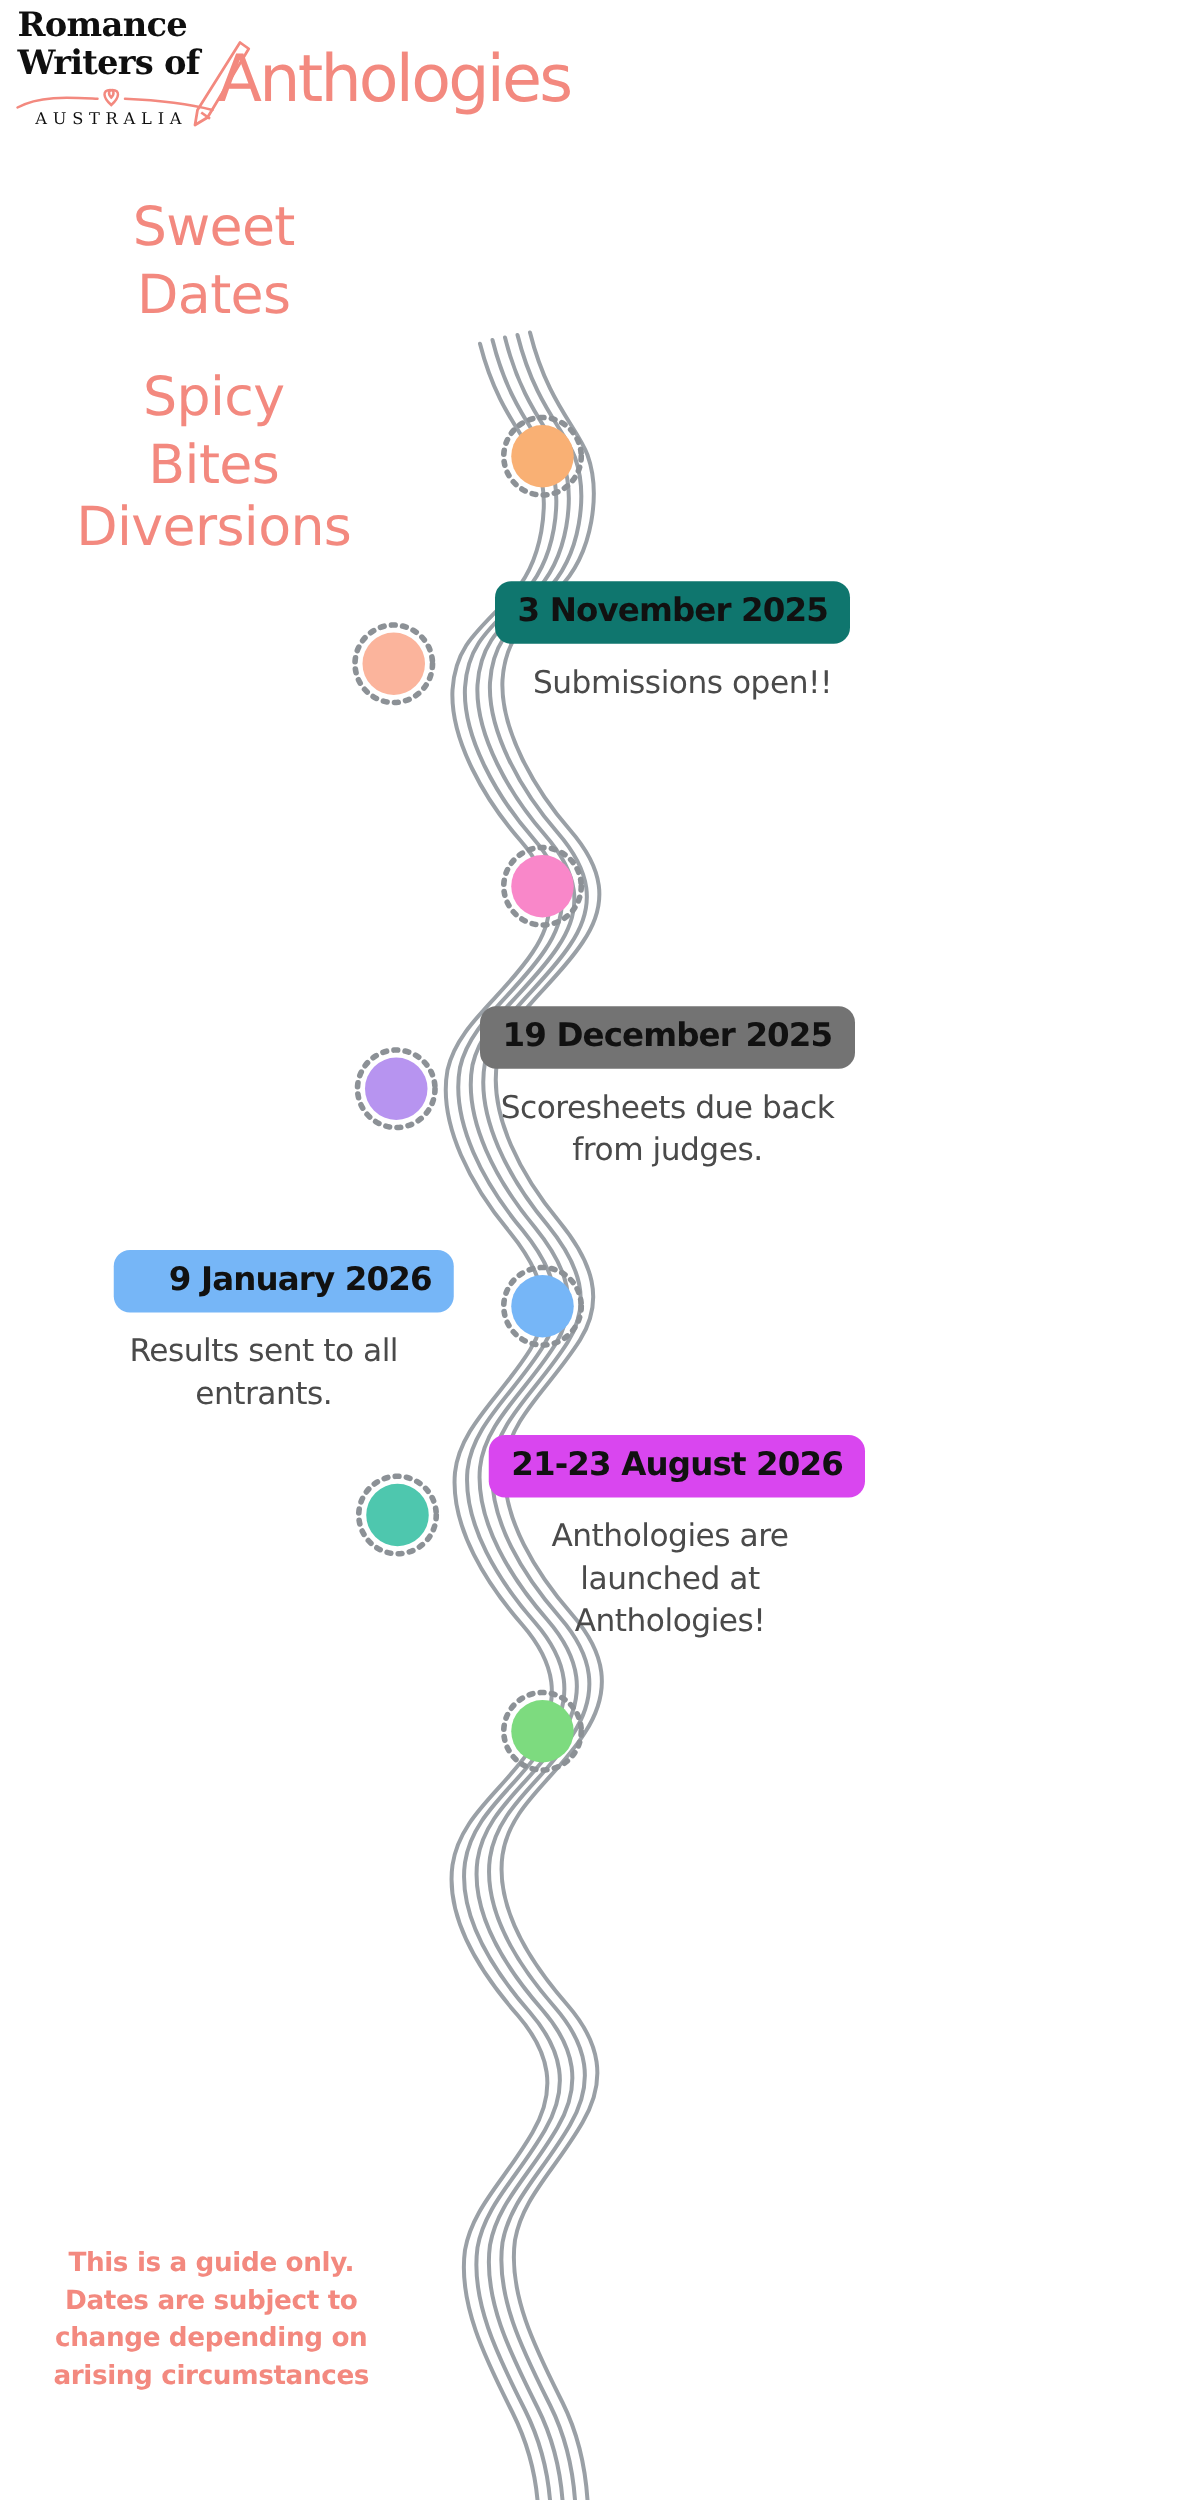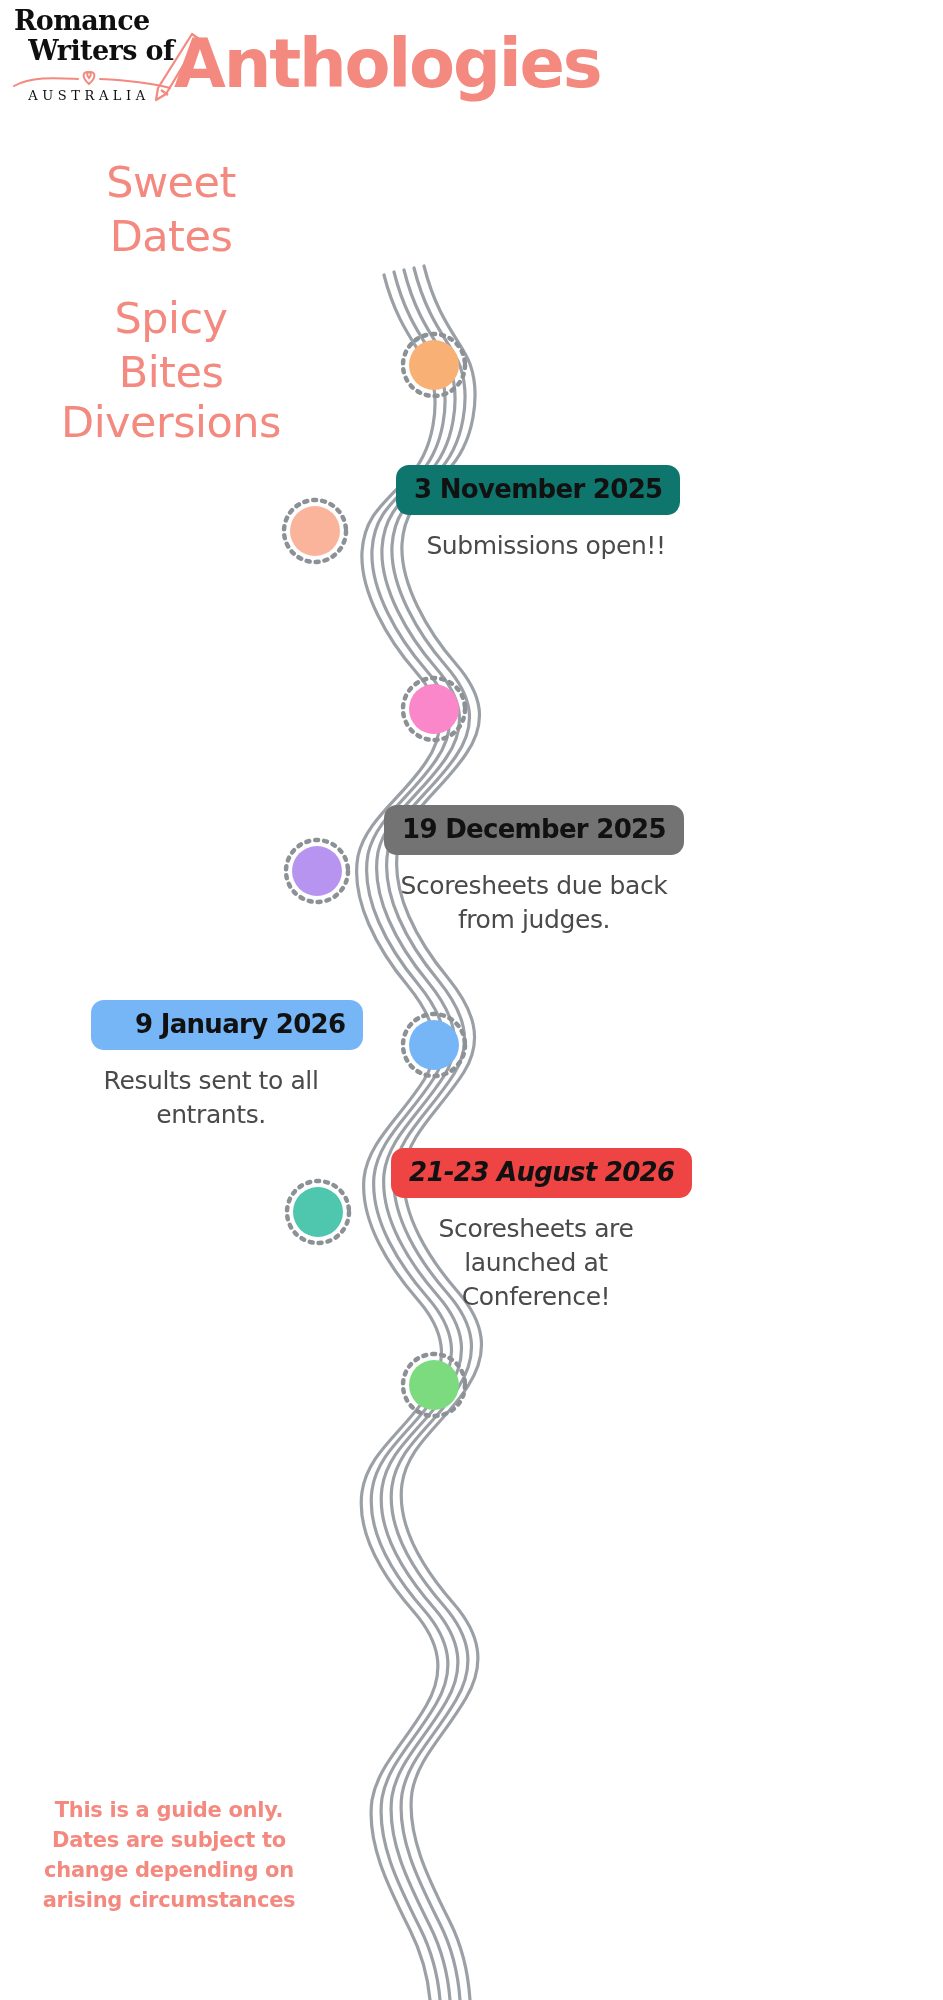--- a/index.html
+++ b/index.html
@@ -18,34 +18,34 @@
   .logo-l1{
     position:absolute;left:0;top:2px;width:160px;
     font-family:"DejaVu Serif", serif;
     font-weight:700;font-size:27px;letter-spacing:-0.6px;
     color:#0f0f0f;line-height:30px;text-align:left;
   }
   .logo-l2{
     position:absolute;left:0;top:32px;width:160px;
     font-family:"DejaVu Serif", serif;
     font-weight:700;font-size:27px;letter-spacing:-0.6px;
-    color:#0f0f0f;line-height:30px;text-align:right;
+    color:#0f0f0f;line-height:30px;text-align:left;
   }
   .logo-swoosh{position:absolute;left:-2px;top:60px;width:168px;height:28px;}
   .logo-l3{
     position:absolute;left:0;top:84px;width:150px;
     font-family:"DejaVu Serif", serif;
     font-weight:400;font-size:13px;letter-spacing:4.6px;
     color:#0f0f0f;text-align:center;
   }
   .pencil{position:absolute;left:140px;top:28px;width:60px;height:80px;}
   .title{
     position:absolute;left:168px;top:22px;
     font-family:"DejaVu Sans", sans-serif;
-    font-weight:700;font-size:67px;letter-spacing:-2.2px;
+    font-weight:400;font-size:52px;letter-spacing:-2.2px;
     color:#f3897f;line-height:84px;white-space:nowrap;
   }
 
   
   .cats{position:absolute;left:0;top:150px;width:330px;}
   .cat{
     font-family:"DejaVu Sans", sans-serif;
     font-weight:400;color:#f3897f;
     font-size:43px;line-height:54px;text-align:center;
     letter-spacing:-0.5px;
@@ -295,19 +295,19 @@
     <div class="badge" style="background:#737373;">19 December 2025</div>
     <div class="desc">Scoresheets due back from judges.</div>
   </div>
 
   <div class="ms ms-left" style="left:85px;top:1000px;width:240px;">
     <div class="badge" style="background:#76b6f7;padding-left:44px;">9 January 2026</div>
     <div class="desc">Results sent to all entrants.</div>
   </div>
 
   <div class="ms ms-right" style="left:385px;top:1148px;width:290px;">
-    <div class="badge" style="background:#ef4444;font-style:italic;">21-23 August 2026</div>
-    <div class="desc">Scoresheets are launched at Conference!</div>
+    <div class="badge" style="background:#d946ef;">21-23 August 2026</div>
+    <div class="desc">Anthologies are launched at Anthologies!</div>
   </div>
 
   <div class="footer">This is a guide only. Dates are subject to change depending on arising circumstances</div>
 
 </div>
 
 </body></html>

